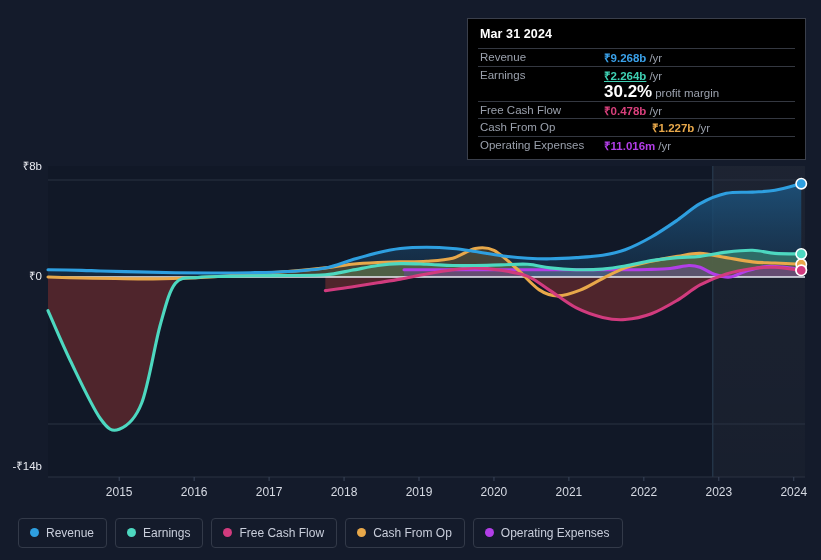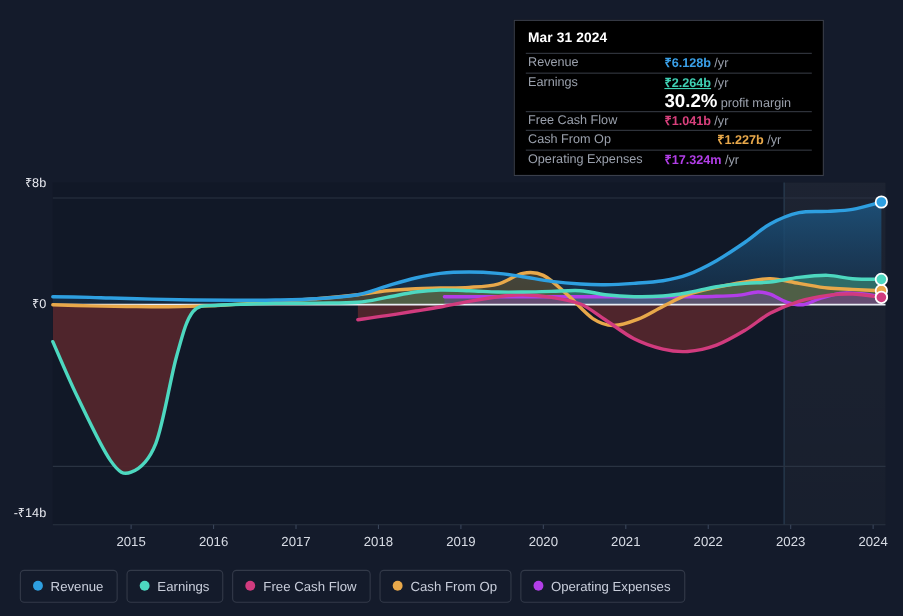--- a/index.html
+++ b/index.html
@@ -33,21 +33,21 @@
     font-size: 12px;
     fill: #d7dbe4;
     font-family: "Liberation Sans", sans-serif;
     text-anchor: middle;
   }
 
   
   #tooltip {
     position: absolute;
     left: 467px; top: 18px;
-    width: 282px;
+    width: 339px;
     background: #000000;
     border: 1px solid #3a3f4b;
     padding: 8px 10px 6px 10px;
     font-family: "Liberation Sans", sans-serif;
   }
   #tooltip .tt-date {
     color: #ffffff;
     font-size: 12.5px;
     font-weight: bold;
     padding: 0 0 7px 2px;
@@ -190,41 +190,41 @@
           <circle cx="801.25" cy="183.64" r="5.2" fill="#2e9fe0" stroke="#ffffff" stroke-width="1.6"></circle>
         </g>
     </svg>
   </div>
 
   <div id="tooltip">
     <div class="tt-date">Mar 31 2024</div>
     <div id="tooltip-rows">
         <div class="tt-row">
           <div class="tt-label">Revenue</div>
-          <div><span class="tt-value" style="color: rgb(58, 160, 232);">₹6.128b</span><span class="tt-unit">/yr</span></div>
+          <div><span class="tt-value" style="color: rgb(58, 160, 232);">₹9.268b</span><span class="tt-unit">/yr</span></div>
         </div>
         <div class="tt-row">
           <div class="tt-label">Earnings</div>
           <div><span class="tt-value" style="color: rgb(63, 209, 180); text-decoration: underline;">₹2.264b</span><span class="tt-unit">/yr</span></div>
         </div>
         <div class="tt-row no-line">
           <div class="tt-label"></div>
           <div><span class="tt-margin-val">30.2%</span><span class="tt-unit">profit margin</span></div>
         </div>
         <div class="tt-row">
           <div class="tt-label">Free Cash Flow</div>
-          <div><span class="tt-value" style="color: rgb(216, 64, 124);">₹1.041b</span><span class="tt-unit">/yr</span></div>
+          <div><span class="tt-value" style="color: rgb(216, 64, 124);">₹0.478b</span><span class="tt-unit">/yr</span></div>
         </div>
         <div class="tt-row">
           <div class="tt-label">Cash From Op</div>
           <div><span class="tt-value" style="color: rgb(232, 168, 74); margin-left: 48px;">₹1.227b</span><span class="tt-unit">/yr</span></div>
         </div>
         <div class="tt-row">
           <div class="tt-label">Operating Expenses</div>
-          <div><span class="tt-value" style="color: rgb(178, 62, 232);">₹17.324m</span><span class="tt-unit">/yr</span></div>
+          <div><span class="tt-value" style="color: rgb(178, 62, 232);">₹11.016m</span><span class="tt-unit">/yr</span></div>
         </div>
       </div>
   </div>
 
   <div id="legend">
       <div class="legend-item">
         <span class="legend-dot" style="background: rgb(46, 159, 224);"></span>
         <span class="legend-text">Revenue</span>
       </div>
       <div class="legend-item">

